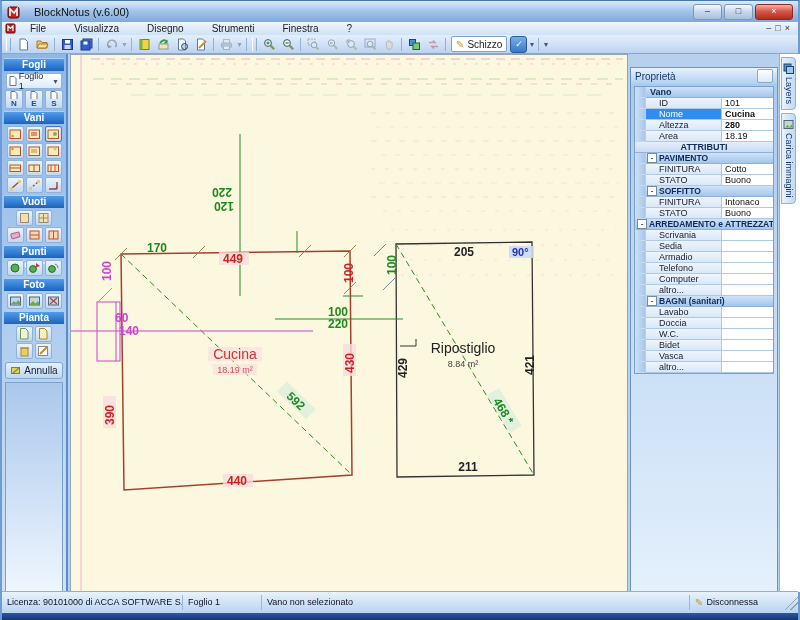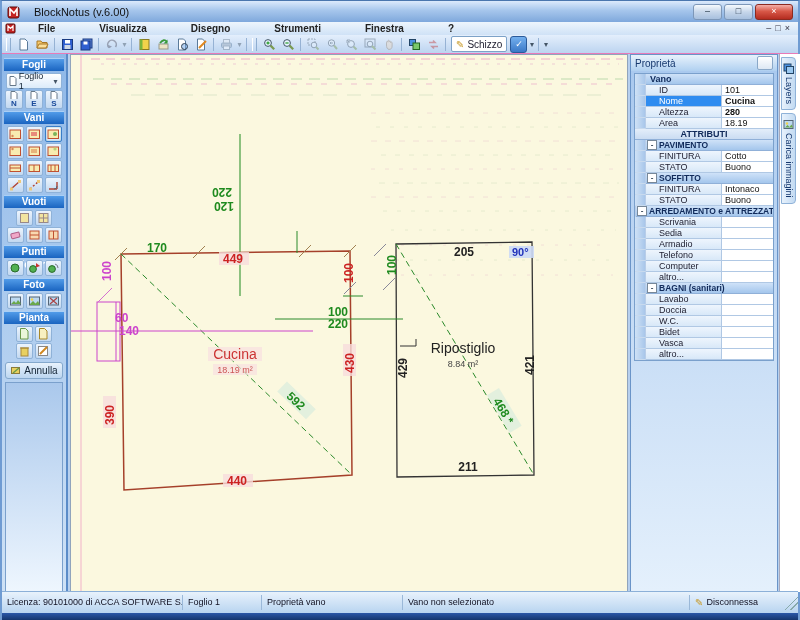--- a/index.html
+++ b/index.html
@@ -10,21 +10,21 @@
   .titlebar{position:absolute;left:0;top:0;right:0;height:21px;display:flex;align-items:center;gap:13px;
     padding:0 5px;background:linear-gradient(#dceafc,#a6c6ec 45%,#7fa8dc);}
   .apptitle{font-size:11px;color:#111;}
   .winbtns{margin-left:auto;display:flex;gap:2px;}
   .wbtn{width:27px;height:14px;border:1px solid #7d97b8;border-radius:3px;font-size:9px;line-height:12px;
     text-align:center;color:#234;background:linear-gradient(#f6fafd,#c6d6ea 50%,#a8c0de);}
   .wbtn.close{width:36px;background:linear-gradient(#f4b0a8,#d85848 45%,#b42c20);color:#fff;border-color:#8c2a20;}
   
   .menubar{position:absolute;top:21px;left:0;right:0;height:13px;display:flex;align-items:center;
     background:linear-gradient(#eef5fd,#cfe2f6);font-size:10px;color:#222;padding:0 3px;}
-  .mi{padding:0 22px;line-height:13px;font-weight:bold;}
+  .mi{padding:0 14px;line-height:13px;}
   .mdi{margin-left:auto;display:flex;gap:4px;padding-right:5px;font-size:9px;color:#334;}
   .mdi span{line-height:13px;}
   
   .toolbar{position:absolute;top:34px;left:0;right:0;height:18px;display:flex;align-items:center;gap:1px;
     background:linear-gradient(#e4effc,#bcd4f0);padding:0 2px;border-bottom:1px solid #e87ab8;}
   .tbtn{width:18px;height:16px;display:flex;align-items:center;justify-content:center;border-radius:2px;}
   .dis{opacity:.45;}
   .tsep{width:1px;height:13px;background:#96b2d4;margin:0 2px;}
   .tgrip{width:3px;height:13px;border-left:1px solid #fff;border-right:1px solid #8fadd0;margin:0 2px;}
   .caret{font-size:8px;color:#456;width:7px;text-align:center;}
@@ -45,21 +45,21 @@
   .dd{display:flex;align-items:center;gap:2px;height:14px;margin:1px 2px;background:linear-gradient(#fff,#dcebfa);
     border:1px solid #8fb2d8;border-radius:2px;font-size:9px;color:#123;padding:0 2px;}
   .nes{width:16px;height:17px;display:flex;flex-direction:column;align-items:center;border-radius:2px;
     background:linear-gradient(#ecf4fd,#c2d8f0);border:1px solid #8fb2d8;font-size:8px;font-weight:bold;color:#1a4a9a;}
   .annulla{display:flex;align-items:center;justify-content:center;gap:3px;height:15px;margin:3px 1px;
     background:linear-gradient(#e8f2fc,#bcd6f0);border:1px solid #84a8cc;border-radius:3px;font-size:10px;color:#123;}
   .sempty{margin:2px 1px;height:208px;border:1px solid #7aa0cc;background:linear-gradient(180deg,#aac8ec,#eef6fe);}
   
   .canvas{position:absolute;top:53px;left:68px;width:558px;bottom:28px;background:#fbf8df;border:1px solid #90a4bc;box-sizing:border-box;}
   
-  .rpanel{position:absolute;top:53px;left:628px;width:148px;bottom:28px;box-sizing:border-box;
+  .rpanel{position:absolute;top:66px;left:628px;width:148px;bottom:28px;box-sizing:border-box;
     border:1px solid #6a94c8;background:linear-gradient(180deg,#a8c8ee,#e4f0fc);}
   .rphdr{height:16px;display:flex;align-items:center;padding:0 4px;font-size:10px;color:#16386e;
     background:linear-gradient(#e8f2fc,#b0d0f0);}
   .rpbtn{margin-left:auto;width:14px;height:12px;background:linear-gradient(#fff,#dde8f4);border:1px solid #8aa8c8;border-radius:2px;}
   .grid{margin:2px 3px;border:1px solid #7aa0cc;background:#fff;}
   .prow{display:flex;height:11px;font-size:9px;line-height:11px;white-space:nowrap;overflow:hidden;}
   .pgut{width:10px;background:linear-gradient(90deg,#cfe2f6,#a8c6ea);border-right:1px solid #b8cde8;border-bottom:1px solid #c8daee;}
   .plabel{width:62px;background:linear-gradient(#eef5fd,#d8e8f8);border-right:1px solid #b0c8e4;border-bottom:1px solid #b0c8e4;
     padding-left:13px;color:#223;overflow:hidden;}
   .pval{flex:1;background:#fff;border-bottom:1px solid #b0c8e4;padding-left:3px;color:#111;overflow:hidden;}
@@ -755,21 +755,20 @@
           <circle cx="4" cy="4.5" r="1.2" fill="#f2d24a"></circle>
           <path d="M2 8.5l2.5-2.5 2 2 2-2.5 1.5 3z" fill="#6aa84a"></path>
         </svg>
       <span>Carica immagini</span>
     </div>
   </div>
 
   <div class="statusbar">
     <div class="seg" style="width:170px">Licenza: 90101000 di ACCA SOFTWARE S.p.A.</div>
     <div class="seg" style="width:68px">Foglio 1</div>
-    <div class="seg" style="width:130px">Proprietà vano</div>
     <div class="seg" style="flex:1">Vano non selezionato</div>
     <div class="seg" style="width:82px;display:flex;align-items:center;gap:3px;border-right:0">
       <span class="pencil">✎</span>
       <span>Disconnessa</span>
     </div>
     <div class="grip"></div>
   </div>
   <div class="bottomband"></div>
 
 </div>

